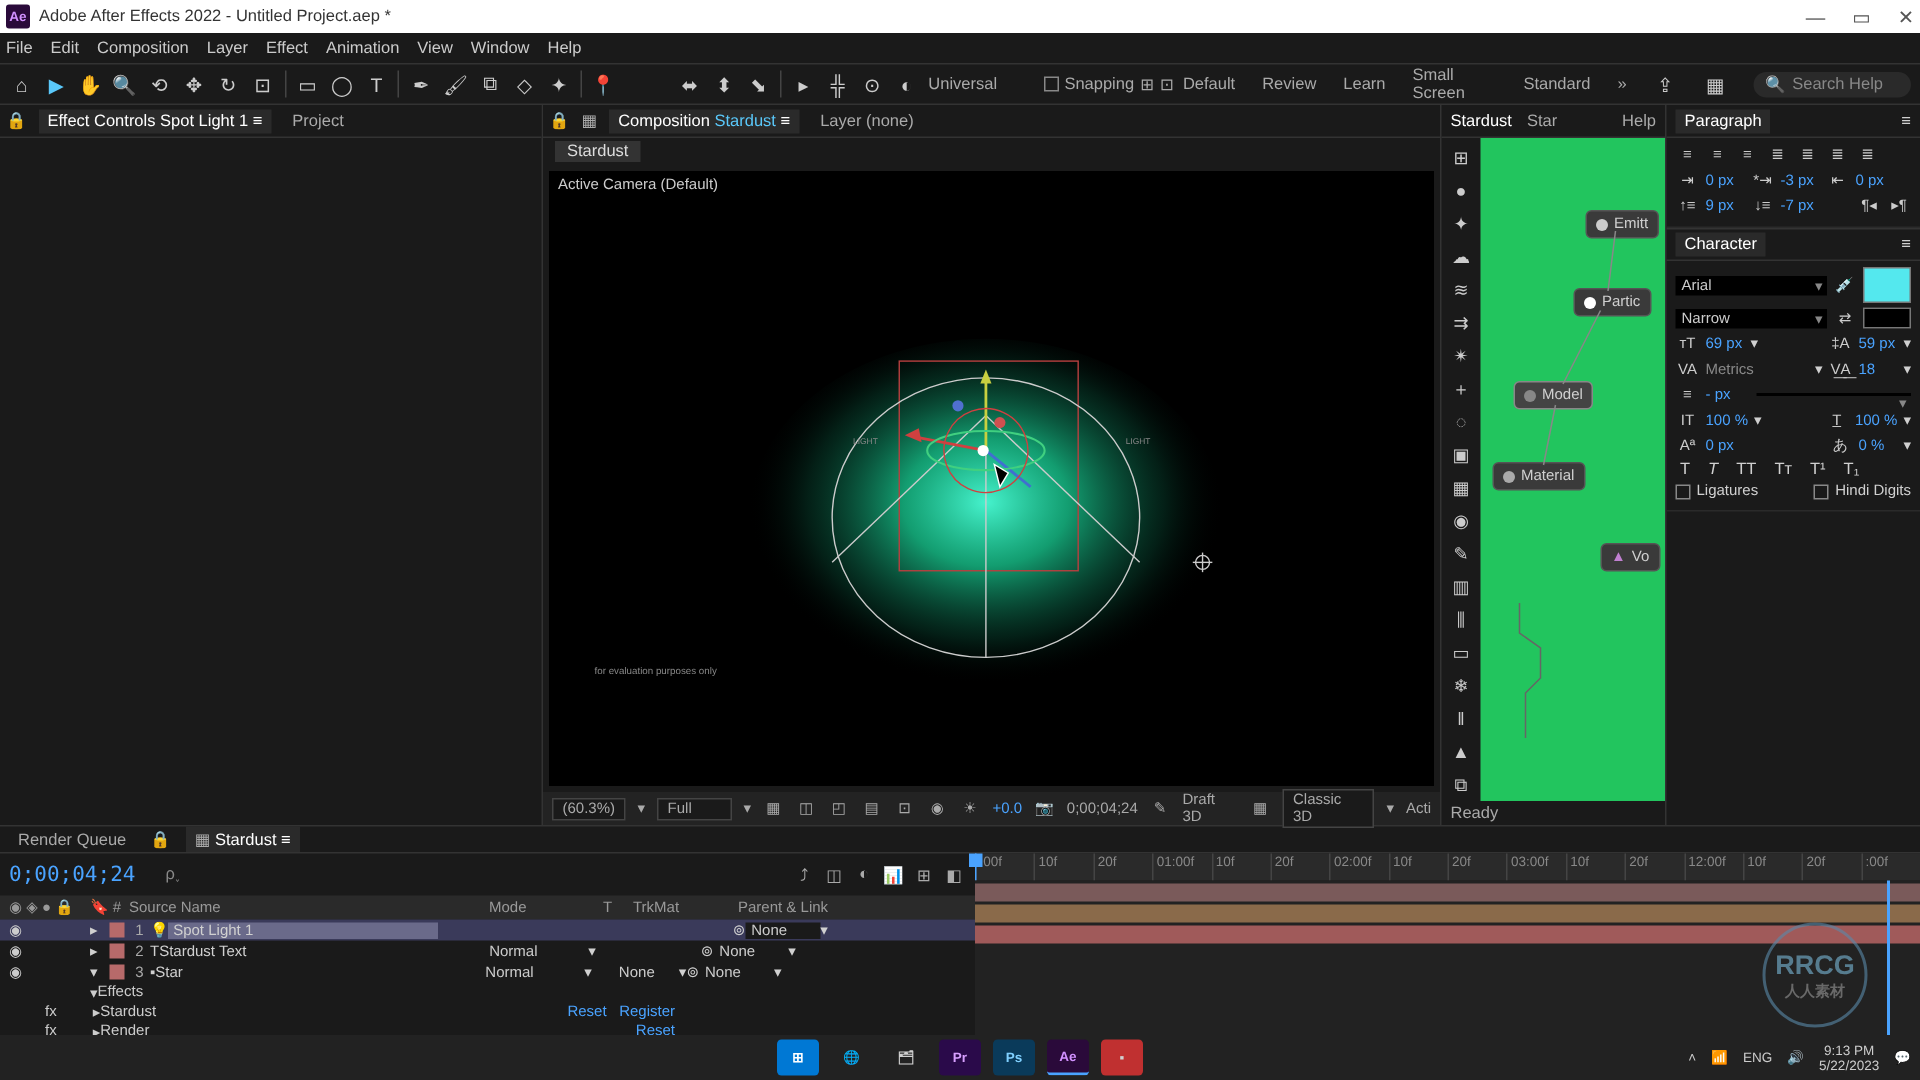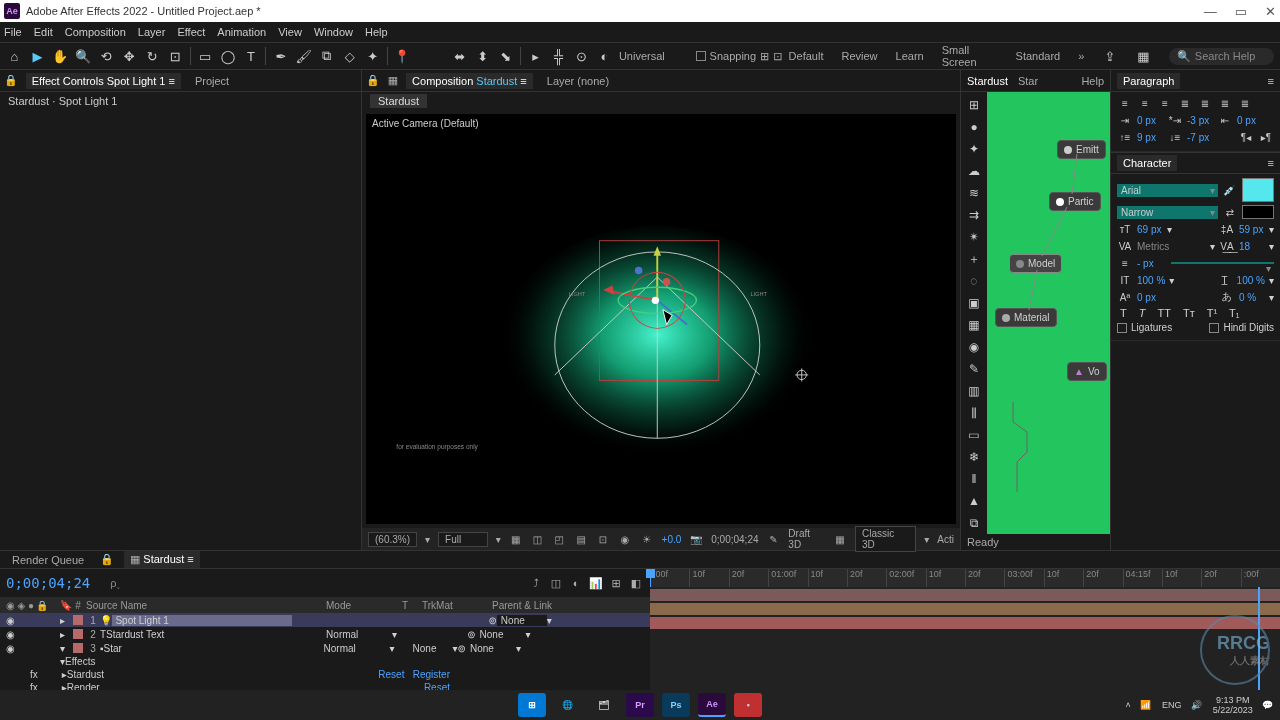--- a/index.html
+++ b/index.html
@@ -59,21 +59,21 @@
 .node-box { position:absolute; background:#3a3a3a; border:1px solid #555; border-radius:4px; padding:3px 6px; font-size:10px; display:flex; align-items:center; gap:4px; }
 .node-box.sel { border-color:#888; background:#444; }
 .node-dot { width:8px; height:8px; border-radius:50%; background:#ccc; }
 
 .props-col { flex:1; display:flex; flex-direction:column; }
 .props-header { height:22px; display:flex; align-items:center; padding:0 6px; gap:8px; border-bottom:1px solid #333; }
 .prop-section { padding:4px 6px; border-bottom:1px solid #2a2a2a; }
 .prop-row { display:flex; align-items:center; gap:4px; margin-bottom:3px; font-size:10px; }
 .prop-icon { width:16px; height:14px; display:flex; align-items:center; justify-content:center; color:#ccc; }
 .prop-val { color:#4aa3ff; min-width:26px; }
-.prop-drop { background:#0f766e; padding:1px 4px; flex:1; color:#ccc; position:relative; }
+.prop-drop { background:#000000; padding:1px 4px; flex:1; color:#ccc; position:relative; }
 .prop-drop::after { content:'▾'; position:absolute; right:3px; color:#888; }
 .color-swatch { width:32px; height:24px; background:#54e8ee; border:1px solid #777; }
 .checkbox-lbl { display:flex; align-items:center; gap:4px; }
 .char-btns { display:flex; gap:6px; font-size:11px; }
 .char-btn { padding:0 3px; }
 
 
 .bottom { height: 150px; background:#1a1a1a; border-top:1px solid #333; display:flex; flex-direction:column; }
 .bot-tabs { height:20px; display:flex; align-items:center; padding:0 6px; gap:10px; border-bottom:1px solid #333; }
 .bot-content { flex:1; display:flex; }
@@ -112,21 +112,21 @@
 .nav-bar { height:12px; background:#1a1a1a; display:flex; align-items:center; padding:0 4px; gap:4px; }
 .mini-head { width:10px; height:8px; background:#2a2a2a; border:1px solid #555; }
 
 
 .taskbar { position:absolute; bottom:0; left:0; right:0; height:30px; background:#222; display:flex; align-items:center; justify-content:center; gap:8px; }
 .task-icon { width:28px; height:24px; border-radius:3px; display:flex; align-items:center; justify-content:center; font-size:9px; font-weight:bold; }
 .task-right { position:absolute; right:6px; display:flex; align-items:center; gap:10px; font-size:9px; color:#ccc; }
 .task-time { display:flex; flex-direction:column; align-items:center; }
 
 
-.watermark { position:absolute; right:10px; bottom:40px; width:120px; height:60px; opacity:0.6; display:flex; flex-direction:column; align-items:flex-end; justify-content:center; color:#7ab8d8; font-size:18px; font-weight:bold; pointer-events:none; }
+.watermark { position:absolute; right:10px; bottom:40px; width:120px; height:60px; opacity:0.6; display:flex; flex-direction:column; align-items:center; justify-content:center; color:#7ab8d8; font-size:18px; font-weight:bold; pointer-events:none; }
 .watermark .sub { font-size:10px; color:#999; }
 .watermark .ring { position:absolute; width:70px; height:70px; border:2px solid #5a8aaa; border-radius:50%; }
 </style>
 </head>
 <body>
 
 <div class="title-bar">
   <div class="title-left">
     <div class="ae-logo">Ae</div>
     <span>Adobe After Effects 2022 - Untitled Project.aep *</span>
@@ -206,21 +206,20 @@
 
 <div class="main">
   <div class="left-panel">
     <div class="panel-tabs">
       <span>🔒</span>
       <span class="panel-tab active">
         <span>Effect Controls Spot Light 1</span> ≡
       </span>
       <span class="panel-tab">Project</span>
     </div>
-    <div class="panel-sub">Stardust · Spot Light 1</div>
   </div>
 
   <div class="center-panel">
     <div class="comp-tabs">
       <span>🔒</span>
       <span style="color:#aaa">▦</span>
       <span class="panel-tab active">
         <span>Composition</span> <span style="color:#5ac8fa">Stardust</span> ≡
       </span>
       <span class="panel-tab">Layer (none)</span>
@@ -569,21 +568,21 @@
         <span class="tick">20f</span>
         <span class="tick">01:00f</span>
         <span class="tick">10f</span>
         <span class="tick">20f</span>
         <span class="tick">02:00f</span>
         <span class="tick">10f</span>
         <span class="tick">20f</span>
         <span class="tick">03:00f</span>
         <span class="tick">10f</span>
         <span class="tick">20f</span>
-        <span class="tick">04:15f</span>
+        <span class="tick">12:00f</span>
         <span class="tick">10f</span>
         <span class="tick">20f</span>
         <span class="tick">:00f</span>
       </div>
       <div class="tracks">
         <div class="track-bar t1"></div>
         <div class="track-bar t2"></div>
         <div class="track-bar t3"></div>
         <div class="wa-end"></div>
       </div>

